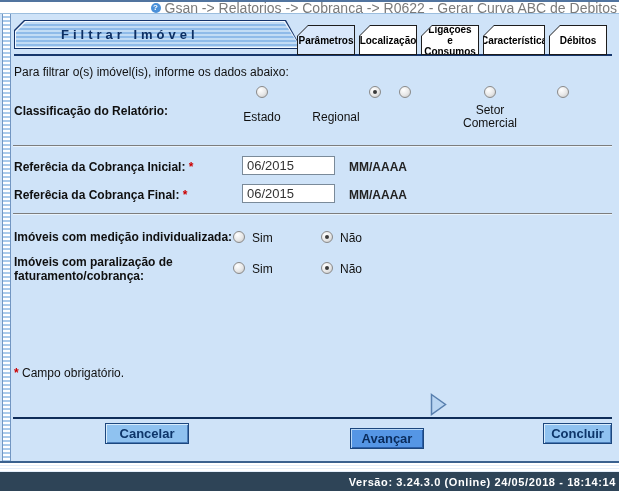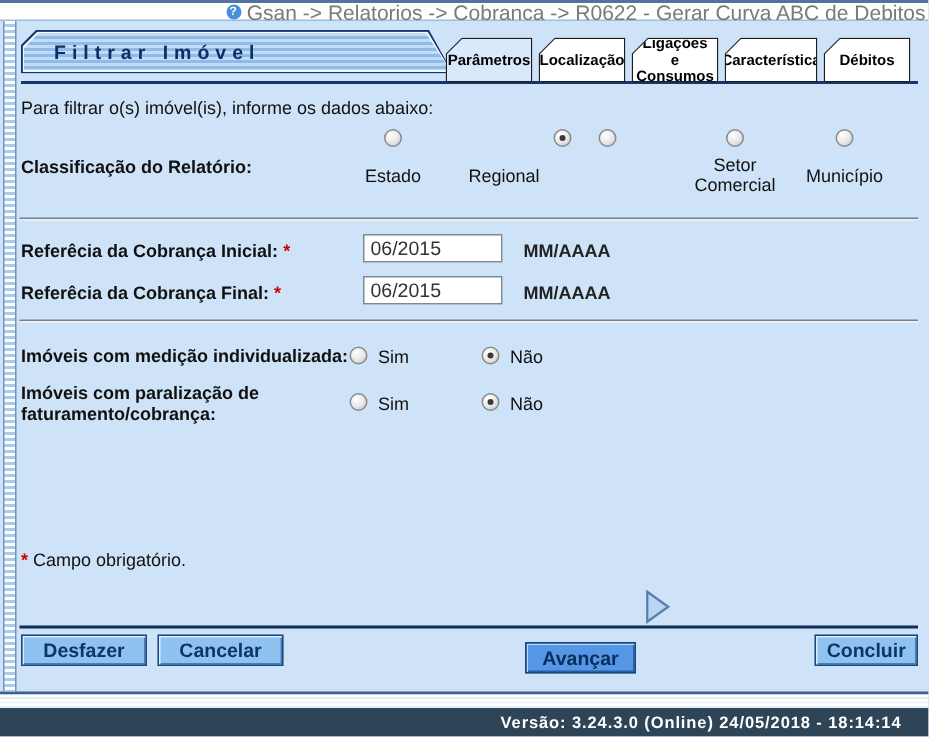--- a/index.html
+++ b/index.html
@@ -31,21 +31,21 @@
     position:absolute; left:0; top:14px; width:619px; height:449px;
     background:#cfe3f8; border-bottom:2px solid #3a618f;
   }
   #left-rail {
     position:absolute; left:2px; top:0; bottom:0; width:9px;
     background:repeating-linear-gradient(to bottom,#ffffff 0 2px,#aacbec 2px 4px);
     border-left:1px solid #7296c2; border-right:1px solid #7296c2;
   }
 
   
-  .clipbar { clip-path:polygon(10px 0, calc(100% - 16px) 0, 100% 100%, 0 100%, 0 10px); }
+  .clipbar { clip-path:polygon(10px 0, calc(100% - 16px) 0, 100% 100%, 0 100%, 0 10px);padding-left:25px; }
   #filtrar-outer {
     position:absolute; left:14px; top:6px; width:288px; height:29px;
     background:#14336a;
   }
   #filtrar-mid { position:absolute; inset:1px; background:#f2f8ff; }
   #filtrar-inner {
     position:absolute; inset:1px;
     background:repeating-linear-gradient(to bottom,#c2dcf5 0 2px,#8fbbe9 2px 4px);
     display:flex; align-items:center;
   }
@@ -148,21 +148,21 @@
 
   
   #gap {
     position:absolute; left:0; top:463px; width:619px; height:9px;
     background:repeating-linear-gradient(to bottom,#ffffff 0 2px,#e4eefa 2px 3px);
   }
   #footer {
     position:absolute; left:0; top:472px; width:619px; height:19px;
     background:#2e4457; color:#ffffff;
     display:flex; align-items:center; justify-content:flex-end;
-    padding-right:18px;
+    padding-right:3px;
     font-weight:bold; font-size:11px; letter-spacing:0.6px;
   }
 </style>
 </head>
 <body>
 
 <div id="topbar">
   <span class="help-icon">?</span>
   <span class="crumb">Gsan -&gt; Relatorios -&gt; Cobranca -&gt; R0622 - Gerar Curva ABC de Debitos</span>
 </div>
@@ -217,23 +217,20 @@
     <span class="radio"></span>
   </div>
   <div class="class-col" style="left:445px;">
     <span class="radio"></span>
     <div class="optlbl">
         <span>Setor Comercial</span>
       </div>
   </div>
   <div class="class-col" style="left:518px;">
     <span class="radio"></span>
-    <div class="optlbl">
-        <span>Município</span>
-      </div>
   </div>
 
   <div class="sep" style="top:131px;"></div>
 
   <div class="field-label" style="top:146px;">
     <span class="lbl">Referêcia da Cobrança Inicial:</span>
     <span class="req">*</span>
   </div>
   <input class="ref-input" style="top: 142px;" value="06/2015">
   <span class="fmt" style="top:146px;">MM/AAAA</span>
@@ -264,21 +261,20 @@
     <span>Campo obrigatório.</span>
   </div>
 
   <button class="btn" id="btn-avancar">Avançar</button>
   <svg id="avancar-arrow" width="17" height="23" viewBox="0 0 17 23">
     <polygon points="1.5,1.5 15.5,11.5 1.5,21.5" fill="#b9d5f2" stroke="#587fae" stroke-width="1.5"></polygon>
   </svg>
 
   <div id="sep3"></div>
 
-  <button class="btn btn-light" id="btn-desfazer">Desfazer</button>
   <button class="btn btn-light" id="btn-cancelar">Cancelar</button>
   <button class="btn btn-light" id="btn-concluir">Concluir</button>
 </div>
 
 <div id="gap"></div>
 
 <div id="footer">
   <span>Versão: 3.24.3.0 (Online) 24/05/2018 - 18:14:14</span>
 </div>
 

